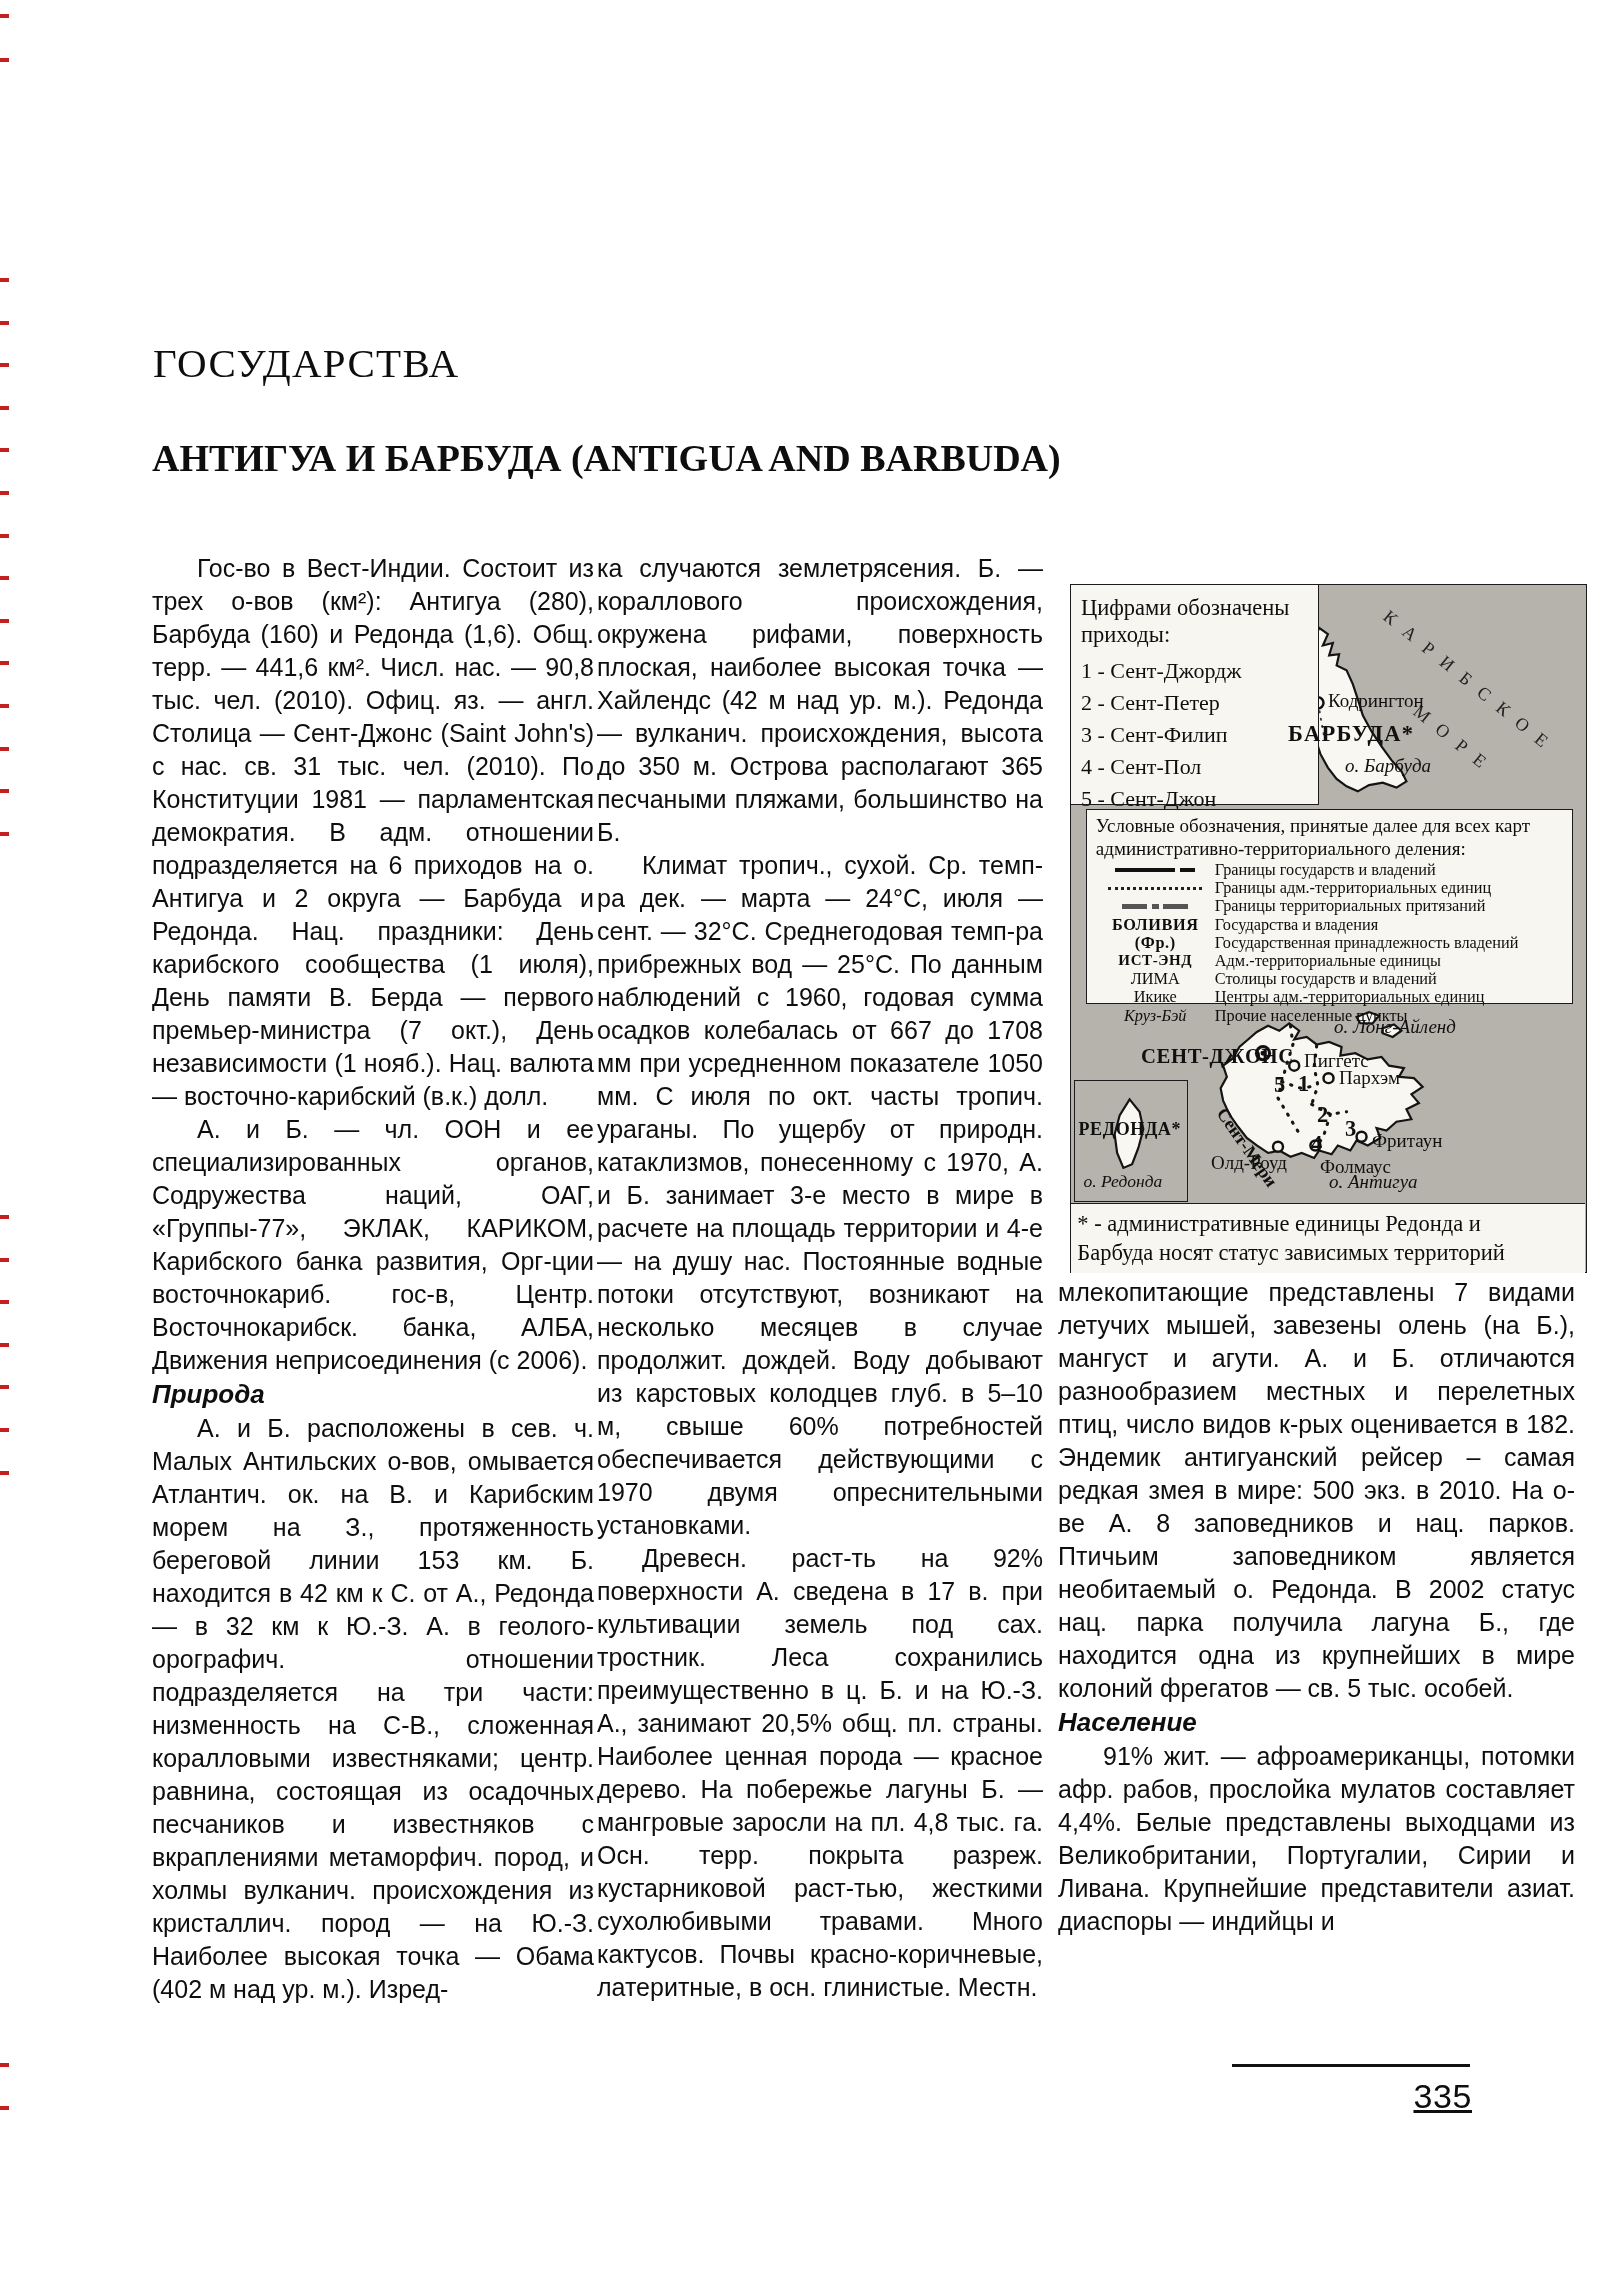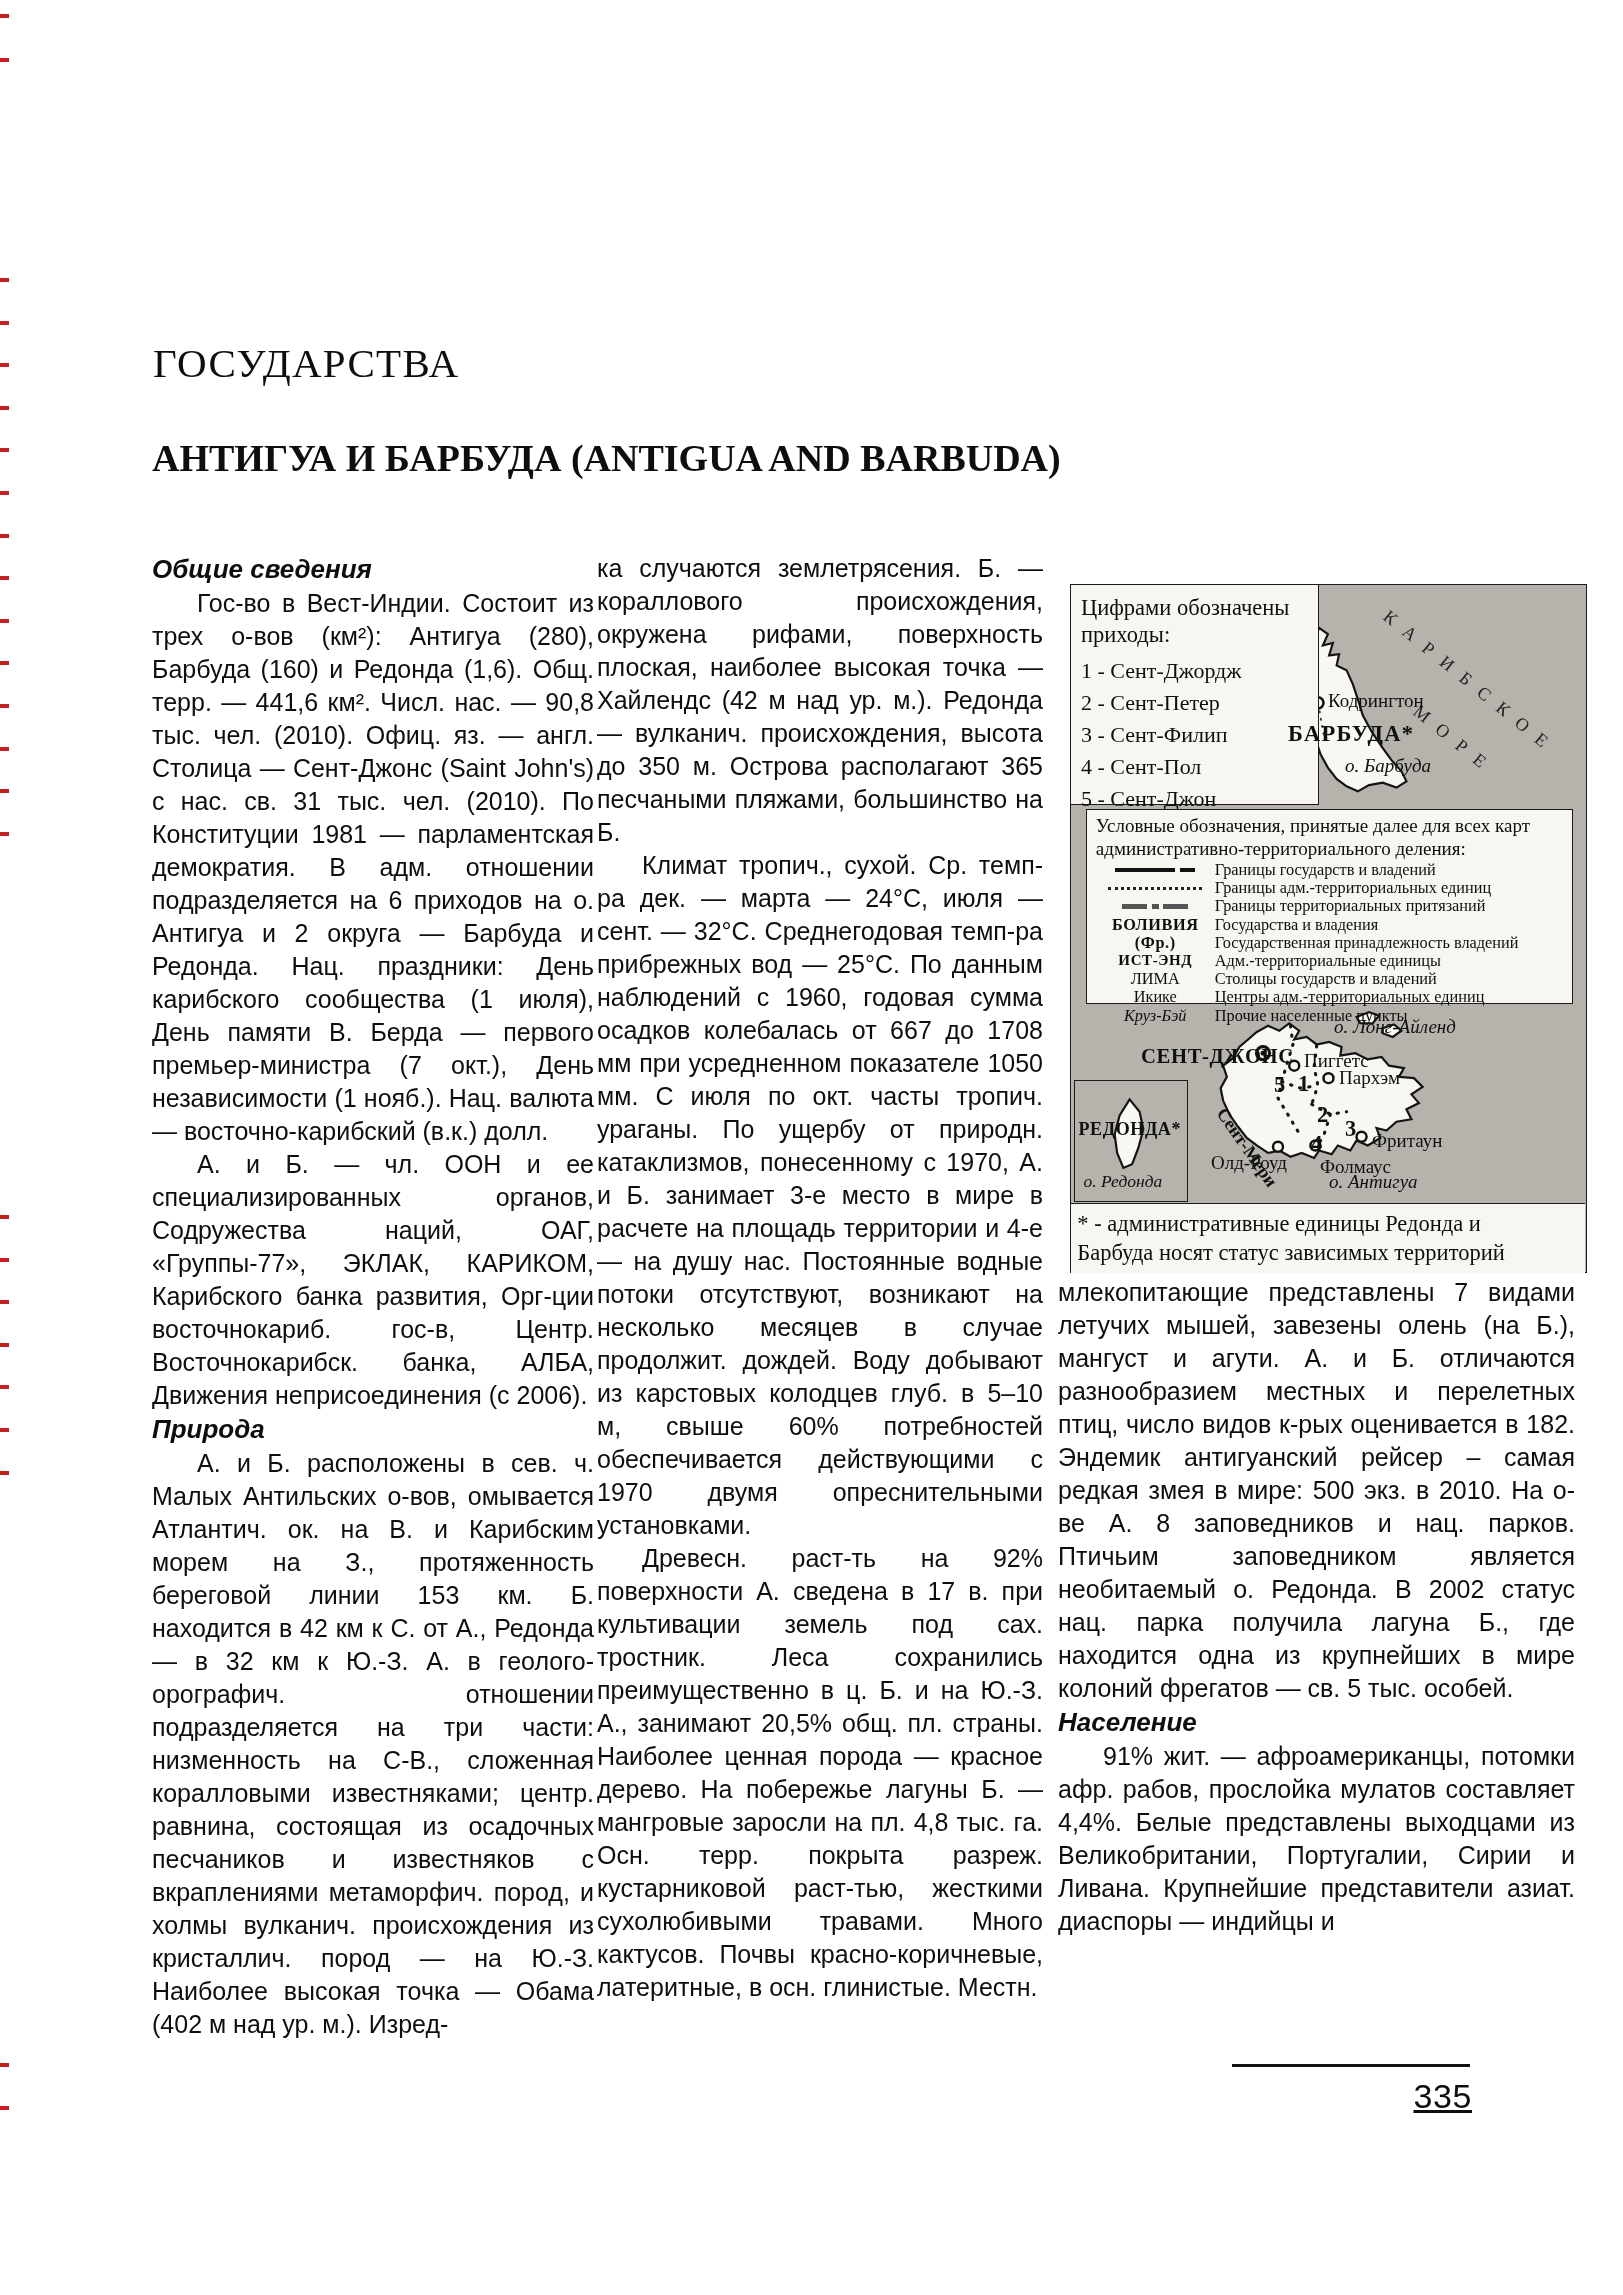--- a/index.html
+++ b/index.html
@@ -105,21 +105,20 @@
       <div class="edge-mark" style="top: 1428px; background: rgb(196, 32, 32);"></div>
       <div class="edge-mark" style="top: 1471px; background: rgb(196, 32, 32);"></div>
       <div class="edge-mark" style="top: 2063px; background: rgb(196, 32, 32);"></div>
       <div class="edge-mark" style="top: 2106px; background: rgb(196, 32, 32);"></div>
     </div>
 
   <div class="subtitle">ГОСУДАРСТВА</div>
   <h2 class="article-title">АНТИГУА И БАРБУДА (ANTIGUA AND BARBUDA)</h2>
 
   <div class="col col1">
-    <div class="subhead">Общие сведения</div>
     <p class="ind">Гос-во в Вест-Индии. Состоит из трех о-вов (км²): Антигуа (280), Барбуда (160) и Редонда (1,6). Общ. терр. — 441,6 км². Числ. нас. — 90,8 тыс. чел. (2010). Офиц. яз. — англ. Столица — Сент-Джонс (Saint John's) с нас. св. 31 тыс. чел. (2010). По Конституции 1981 — парламентская демократия. В адм. отношении подразделяется на 6 приходов на о. Антигуа и 2 округа — Барбуда и Редонда. Нац. праздники: День карибского сообщества (1 июля), День памяти В. Берда — первого премьер-министра (7 окт.), День независимости (1 нояб.). Нац. валюта — восточно-карибский (в.к.) долл.</p>
     <p class="ind">А. и Б. — чл. ООН и ее специализированных органов, Содружества наций, ОАГ, «Группы-77», ЭКЛАК, КАРИКОМ, Карибского банка развития, Орг-ции восточнокариб. гос-в, Центр. Восточнокарибск. банка, АЛБА, Движения неприсоединения (с 2006).</p>
     <div class="subhead">Природа</div>
     <p class="ind">А. и Б. расположены в сев. ч. Малых Антильских о-вов, омывается Атлантич. ок. на В. и Карибским морем на З., протяженность береговой линии 153 км. Б. находится в 42 км к С. от А., Редонда — в 32 км к Ю.-З. А. в геолого-орографич. отношении подразделяется на три части: низменность на С-В., сложенная коралловыми известняками; центр. равнина, состоящая из осадочных песчаников и известняков с вкраплениями метаморфич. пород, и холмы вулканич. происхождения из кристаллич. пород — на Ю.-З. Наиболее высокая точка — Обама (402 м над ур. м.). Изред-</p>
   </div>
 
   <div class="col col2">
     <p>ка случаются землетрясения. Б. — кораллового происхождения, окружена рифами, поверхность плоская, наиболее высокая точка — Хайлендс (42 м над ур. м.). Редонда — вулканич. происхождения, высота до 350 м. Острова располагают 365 песчаными пляжами, большинство на Б.</p>
     <p class="ind">Климат тропич., сухой. Ср. темп-ра дек. — марта — 24°С, июля — сент. — 32°С. Среднегодовая темп-ра прибрежных вод — 25°С. По данным наблюдений с 1960, годовая сумма осадков колебалась от 667 до 1708 мм при усредненном показателе 1050 мм. С июля по окт. часты тропич. ураганы. По ущербу от природн. катаклизмов, понесенному с 1970, А. и Б. занимает 3-е место в мире в расчете на площадь территории и 4-е — на душу нас. Постоянные водные потоки отсутствуют, возникают на несколько месяцев в случае продолжит. дождей. Воду добывают из карстовых колодцев глуб. в 5–10 м, свыше 60% потребностей обеспечивается действующими с 1970 двумя опреснительными установками.</p>
     <p class="ind">Древесн. раст-ть на 92% поверхности А. сведена в 17 в. при культивации земель под сах. тростник. Леса сохранились преимущественно в ц. Б. и на Ю.-З. А., занимают 20,5% общ. пл. страны. Наиболее ценная порода — красное дерево. На побережье лагуны Б. — мангровые заросли на пл. 4,8 тыс. га. Осн. терр. покрыта разреж. кустарниковой раст-тью, жесткими сухолюбивыми травами. Много кактусов. Почвы красно-коричневые, латеритные, в осн. глинистые. Местн.</p>

